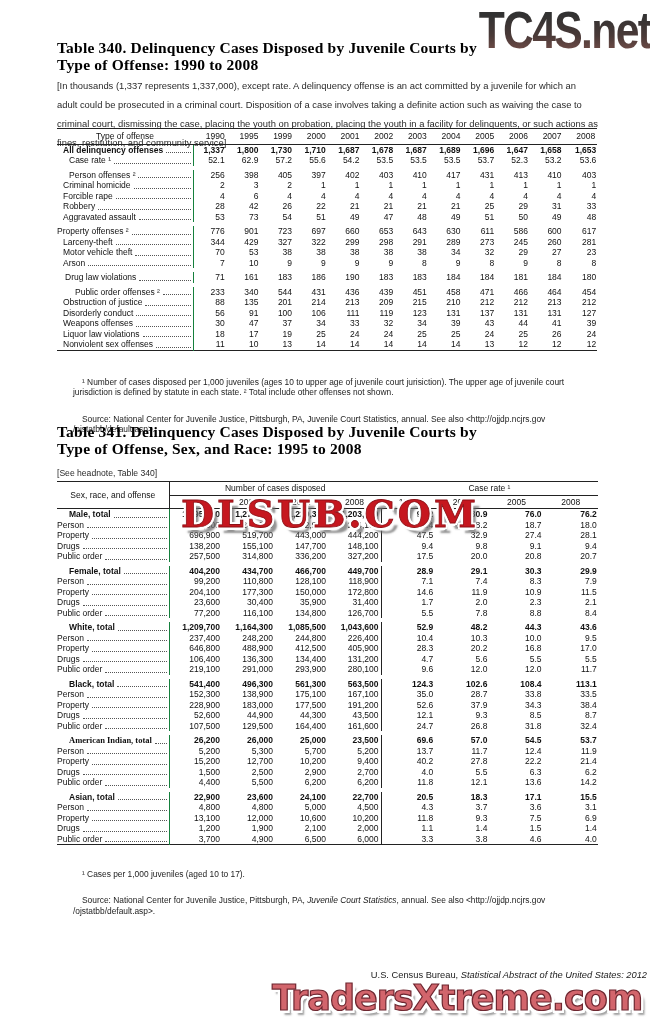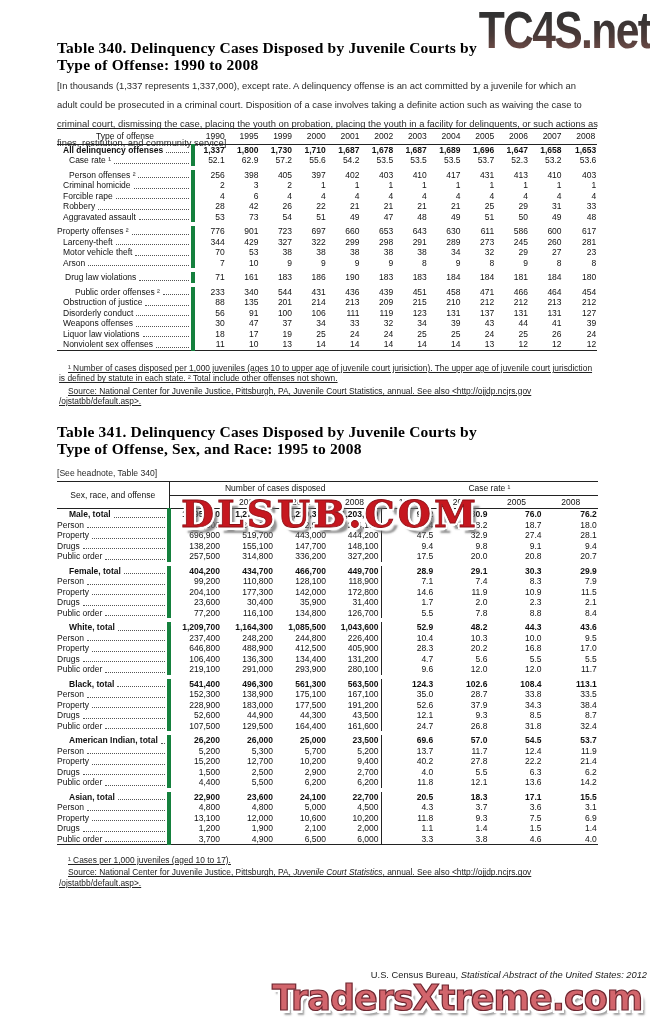--- a/index.html
+++ b/index.html
@@ -26,35 +26,35 @@
   table.tbl{border-bottom:1px solid #222;}
   .tbl th{font-weight:normal;padding:0;}
   .t340 thead th{border-top:1.5px solid #222;border-bottom:1.5px solid #222;padding:2px 2px 2px 0;}
   .t340 thead th.stubhead{text-align:center;padding-right:0;}
   .yearhead{text-align:right;white-space:nowrap;}
   .t341 thead th{padding:1px 0;}
   .t341 .stub341{border-top:1.5px solid #222;border-right:1px solid #222;border-bottom:1.5px solid #222;
                  text-align:center;vertical-align:middle;}
   .t341 .grp{border-top:1.5px solid #222;border-bottom:1px solid #222;text-align:center;}
   .t341 tr.yrow th{border-bottom:1.5px solid #222;text-align:center;}
-  td.lbl{border-right:4px solid #15803d;overflow:hidden;white-space:nowrap;padding:0;}
+  td.lbl{border-right:1px solid #15803d;overflow:hidden;white-space:nowrap;padding:0;}
   .lblwrap{display:flex;align-items:flex-end;}
   .lbltxt{white-space:nowrap;}
   .leader{flex:1 1 auto;min-width:3px;border-bottom:1.3px dotted #555;margin:0 2px 2px 3px;}
   td.num{text-align:right;padding:0 2px 0 0;white-space:nowrap;}
   td.num:last-child{padding-right:1px;}
   td.divr{border-right:1px solid #222;}
   tr.boldrow{font-weight:bold;}
   tr.sp td{height:4px;padding:0;}
 
   
   .notes{position:absolute;left:57px;width:541px;font-size:8.4px;line-height:10.3px;color:#222;}
   #t340-notes{top:361px;}
   #t341-notes{top:853px;}
-  .notes p{margin:2px;text-indent:9px;text-decoration:underline;}
+  .notes p{margin:16px;text-indent:9px;}
   .ital{font-style:italic;}
 
   
   #footer-line{position:absolute;left:57px;top:953px;font-size:11.5px;color:#333;}
   #footer-line .pn{margin-right:12px;}
   #credit-line{position:absolute;right:5px;top:970px;font-size:9.3px;color:#222;white-space:nowrap;}
 
   
   .wm{position:absolute;user-select:none;}
   #wm-tc4s{top:0px;right:2px;font-family:"Liberation Sans",sans-serif;font-weight:bold;
@@ -658,21 +658,21 @@
           </tr>
           <tr>
             <td class="lbl">
               <div class="lblwrap" style="padding-left: 0px;">
                 <span class="lbltxt">Property</span>
                 <span class="leader"></span>
               </div>
             </td>
             <td class="num">204,100</td>
             <td class="num">177,300</td>
-            <td class="num">142,000</td>
+            <td class="num">150,000</td>
             <td class="num divr">172,800</td>
             <td class="num">14.6</td>
             <td class="num">11.9</td>
             <td class="num">10.9</td>
             <td class="num">11.5</td>
           </tr>
           <tr>
             <td class="lbl">
               <div class="lblwrap" style="padding-left: 0px;">
                 <span class="lbltxt">Drugs</span>
@@ -868,21 +868,21 @@
             <td class="num">24.7</td>
             <td class="num">26.8</td>
             <td class="num">31.8</td>
             <td class="num">32.4</td>
           </tr>
           <tr class="sp">
             <td colspan="9"></td>
           </tr>
           <tr class="boldrow">
             <td class="lbl">
-              <div class="lblwrap" style="padding-left: 12px;">
+              <div class="lblwrap" style="padding-left: 12px; font-family: Liberation Serif, serif;">
                 <span class="lbltxt">American Indian, total</span>
                 <span class="leader"></span>
               </div>
             </td>
             <td class="num">26,200</td>
             <td class="num">26,000</td>
             <td class="num">25,000</td>
             <td class="num divr">23,500</td>
             <td class="num">69.6</td>
             <td class="num">57.0</td>

